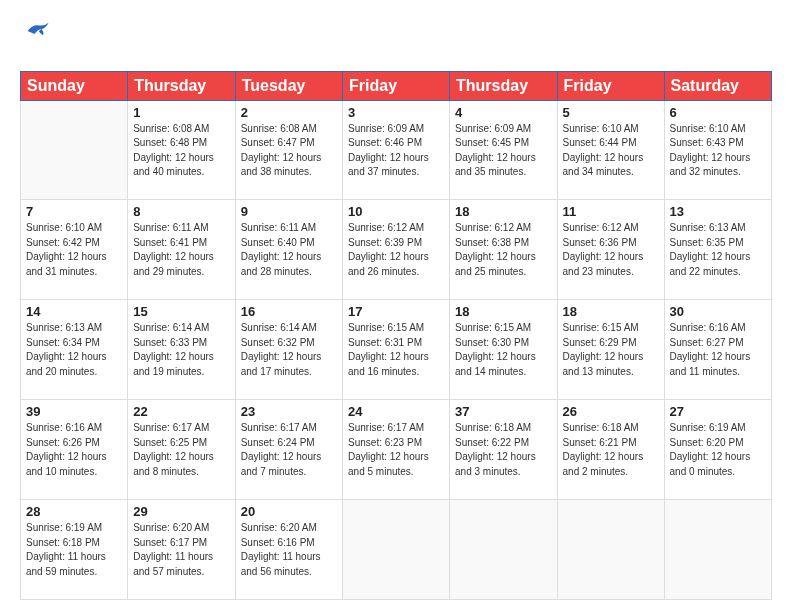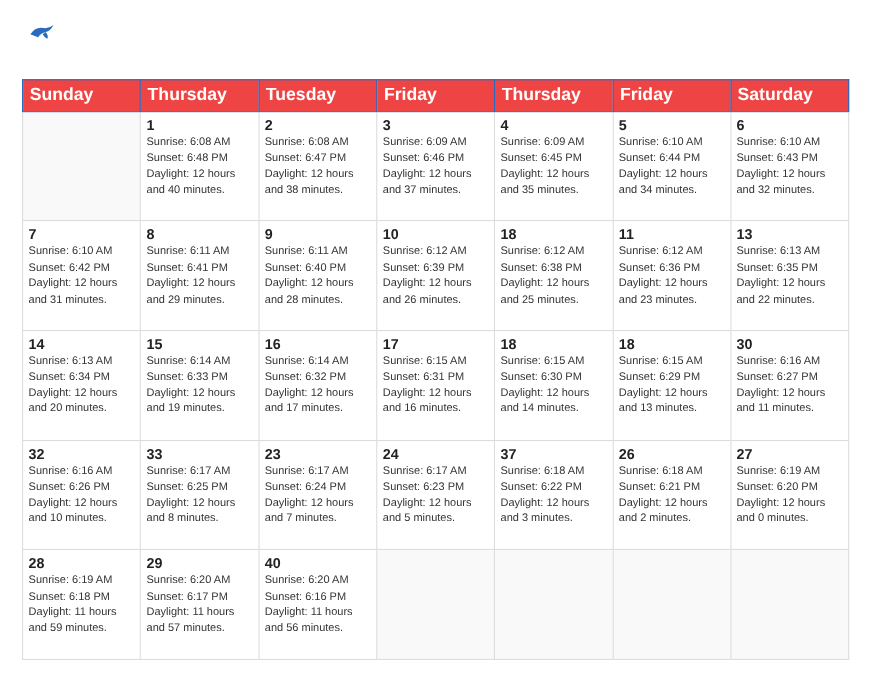--- a/index.html
+++ b/index.html
@@ -275,28 +275,28 @@
           <td>
             <span class="day-num">30</span>
             <div class="day-info" style="white-space: pre-line;">Sunrise: 6:16 AM
 Sunset: 6:27 PM
 Daylight: 12 hours
 and 11 minutes.</div>
           </td>
         </tr>
         <tr>
           <td>
-            <span class="day-num">32</span>
+            <span class="day-num">39</span>
             <div class="day-info" style="white-space: pre-line;">Sunrise: 6:16 AM
 Sunset: 6:26 PM
 Daylight: 12 hours
 and 10 minutes.</div>
           </td>
           <td>
-            <span class="day-num">33</span>
+            <span class="day-num">22</span>
             <div class="day-info" style="white-space: pre-line;">Sunrise: 6:17 AM
 Sunset: 6:25 PM
 Daylight: 12 hours
 and 8 minutes.</div>
           </td>
           <td>
             <span class="day-num">23</span>
             <div class="day-info" style="white-space: pre-line;">Sunrise: 6:17 AM
 Sunset: 6:24 PM
 Daylight: 12 hours
@@ -340,21 +340,21 @@
 and 59 minutes.</div>
           </td>
           <td>
             <span class="day-num">29</span>
             <div class="day-info" style="white-space: pre-line;">Sunrise: 6:20 AM
 Sunset: 6:17 PM
 Daylight: 11 hours
 and 57 minutes.</div>
           </td>
           <td>
-            <span class="day-num">40</span>
+            <span class="day-num">20</span>
             <div class="day-info" style="white-space: pre-line;">Sunrise: 6:20 AM
 Sunset: 6:16 PM
 Daylight: 11 hours
 and 56 minutes.</div>
           </td>
           <td class="empty"></td>
           <td class="empty"></td>
           <td class="empty"></td>
           <td class="empty"></td>
         </tr>

